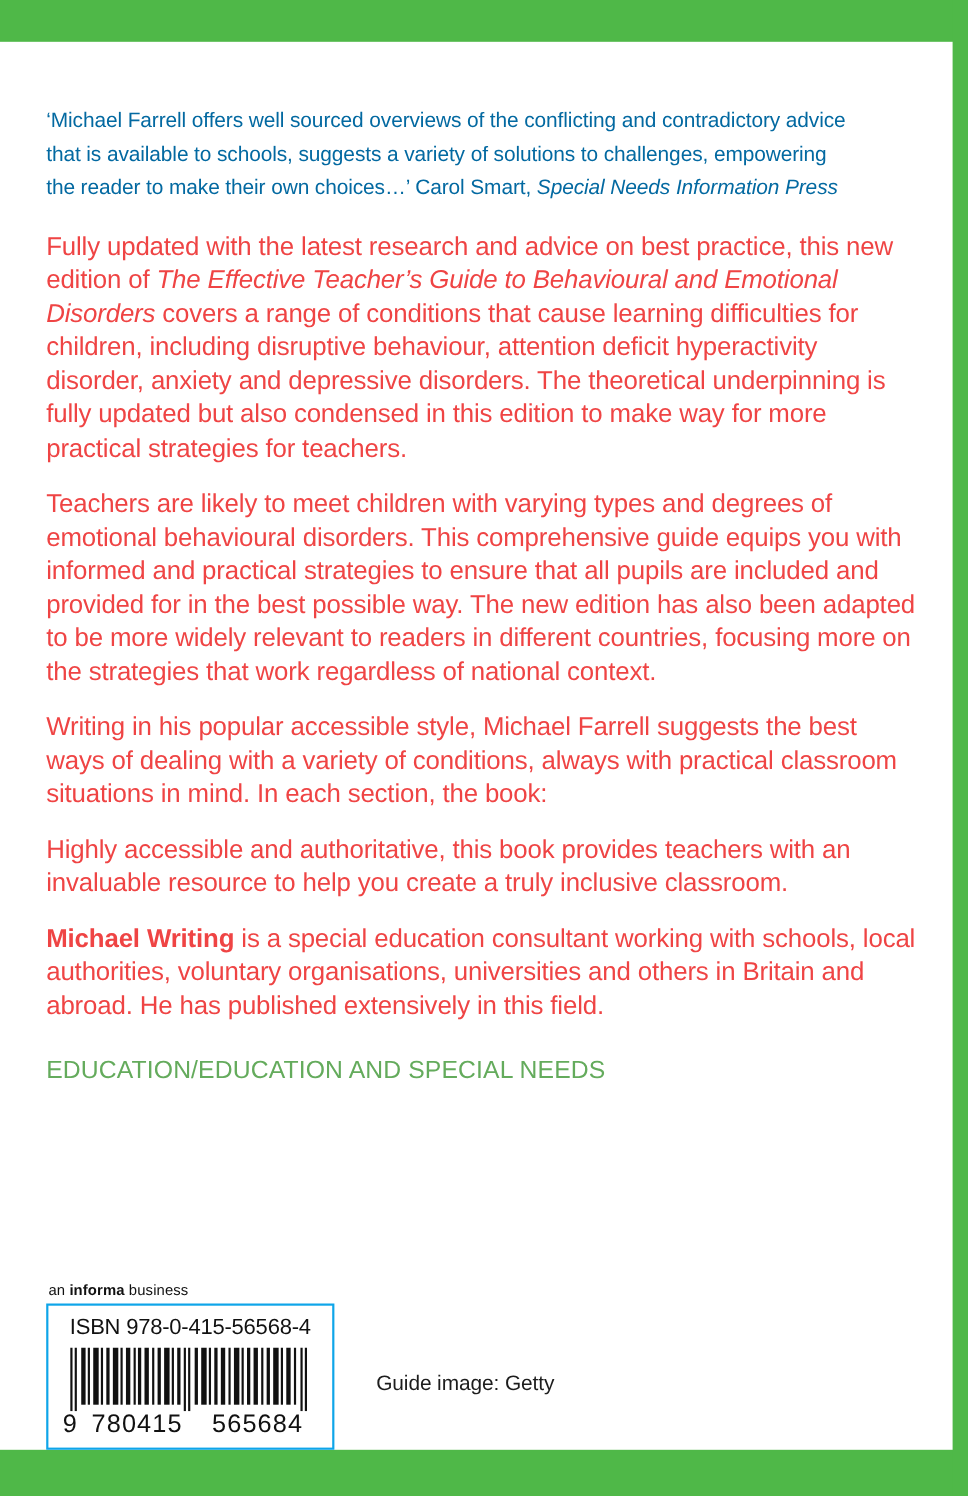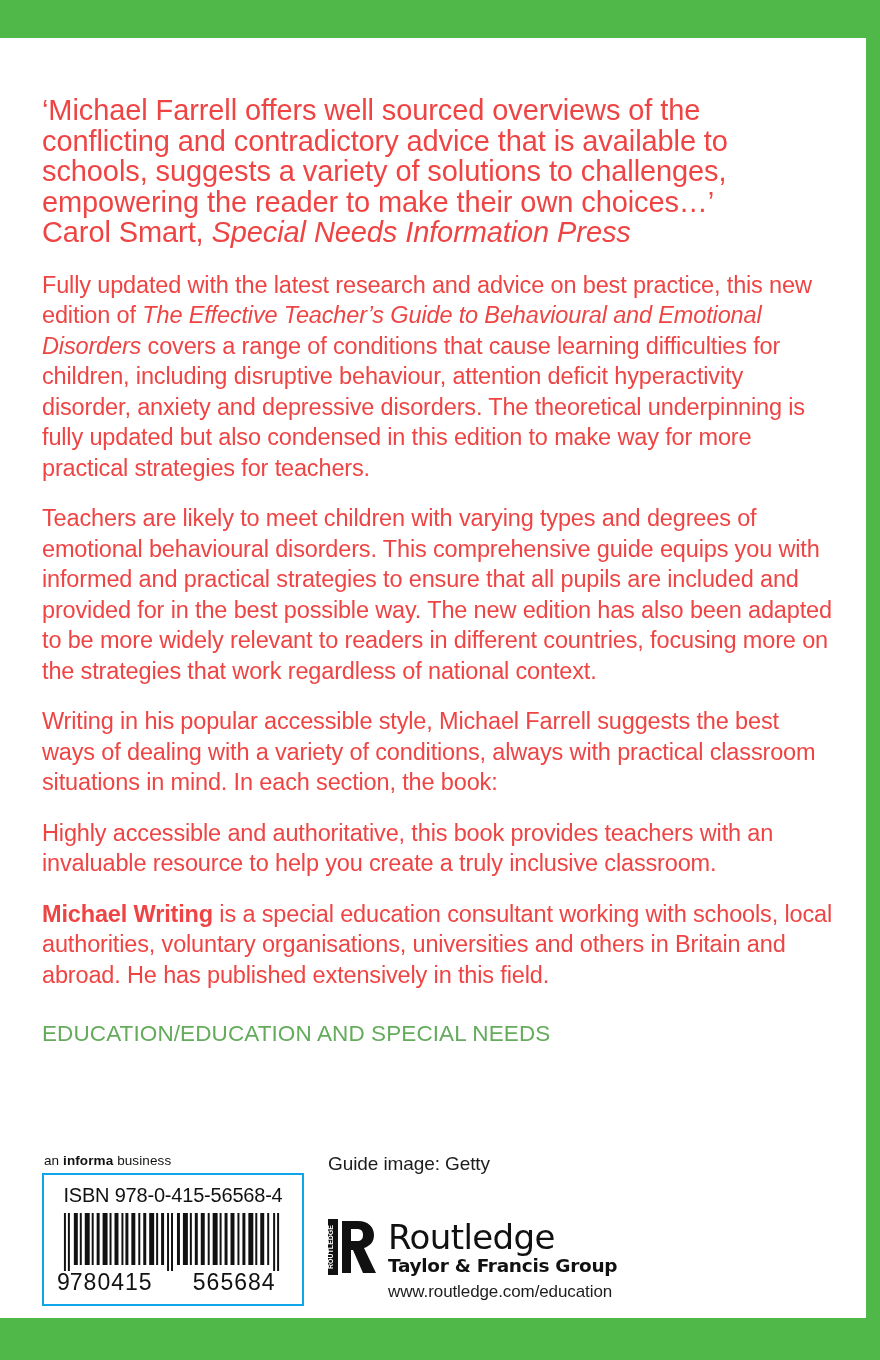--- a/index.html
+++ b/index.html
@@ -47,22 +47,22 @@
   .content {
     flex: 1 1 auto;
     padding: 0 48px 0 42px;
     position: relative;
     display: flex;
     flex-direction: column;
   }
 
   
   .quote {
-    color: #ef4444;
-    font-size: 29px;
+    color: #0369a1;
+    font-size: 19px;
     line-height: 30.5px;
     margin: 57px 0 0 0;
     max-width: 740px;
     letter-spacing: -0.1px;
   }
   .quote .src {
     font-style: italic;
   }
 
   .para {
@@ -104,24 +104,24 @@
     color: #64ab5c;
     font-size: 22.5px;
     line-height: 28px;
     margin: 30px 0 0 0;
     letter-spacing: 0.1px;
   }
 
   
   .footer {
     margin-top: auto;
-    padding-bottom: 12px;
+    padding-bottom: 0;
     display: flex;
     align-items: flex-end;
-    gap: 24px;
+    gap: 38px;
   }
 
   .isbn-block {
     width: 262px;
     flex: 0 0 auto;
   }
   .informa {
     font-size: 13.5px;
     color: #111;
     margin: 0 0 5px 2px;
@@ -152,21 +152,21 @@
   .barcode-digits {
     display: flex;
     font-size: 23px;
     color: #111;
     letter-spacing: 0px;
     margin-top: -2px;
     padding: 0 1px;
     align-items: baseline;
   }
   .barcode-digits .d1 { flex: 0 0 auto; }
-  .barcode-digits .d2 { flex: 1 1 auto; text-align: left; letter-spacing: 1px;}
+  .barcode-digits .d2 { flex: 1 1 auto; text-align: center; letter-spacing: 1px;}
   .barcode-digits .d3 { flex: 1 1 auto; text-align: center; letter-spacing: 1px;}
 
   .right-foot {
     flex: 1 1 auto;
     padding-bottom: 4px;
   }
   .cover-image-credit {
     font-size: 19px;
     color: #1d1d1d;
     margin: 0 0 44px 0;
@@ -290,35 +290,20 @@
             <span class="d1">9</span>
             <span class="d2">780415</span>
             <span class="d3">565684</span>
           </div>
         </div>
       </div>
 
       <div class="right-foot">
         <div class="cover-image-credit">Guide image: Getty</div>
 
-        <div class="routledge">
-          <svg class="routledge-mark" viewBox="0 0 52 56">
-            <rect x="0" y="0" width="10" height="56" fill="#111111"></rect>
-            <text x="5" y="28" fill="#ffffff" font-size="7" font-family="'Liberation Sans', sans-serif" font-weight="bold" text-anchor="middle" transform="rotate(-90 5 28)">ROUTLEDGE</text>
-            <path d="M14 2 h16 c10 0 16 6 16 14 c0 7 -4 11 -10 13 l12 25 h-13 l-10 -23 h-2 v23 h-9 z
-                     M23 10 v12 h6 c4 0 6 -2 6 -6 c0 -4 -2 -6 -6 -6 z" fill="#111111"></path>
-            <path d="M30 4 c7 1 11 6 11 12 c0 5 -3 8 -7 9 c3 3 4 6 4 9 c0 6 -5 10 -12 10 c-4 0 -7 -1 -9 -3
-                     c3 -1 5 -3 5 -6 c0 -4 -3 -6 -7 -7 c4 -1 7 -4 7 -9 c0 -6 -4 -11 -10 -12 c5 -3 12 -4 18 -3 z" fill="#111111" opacity="0.0"></path>
-          </svg>
-          <div class="routledge-words">
-            <div class="routledge-name">Routledge</div>
-            <div class="routledge-sub">Taylor &amp; Francis Group</div>
-            <div class="routledge-url">www.routledge.com/education</div>
-          </div>
-        </div>
       </div>
 
     </div>
   </div>
 
   <div class="band-bottom"></div>
 </div>
 
 <div class="band-right"></div>
 

